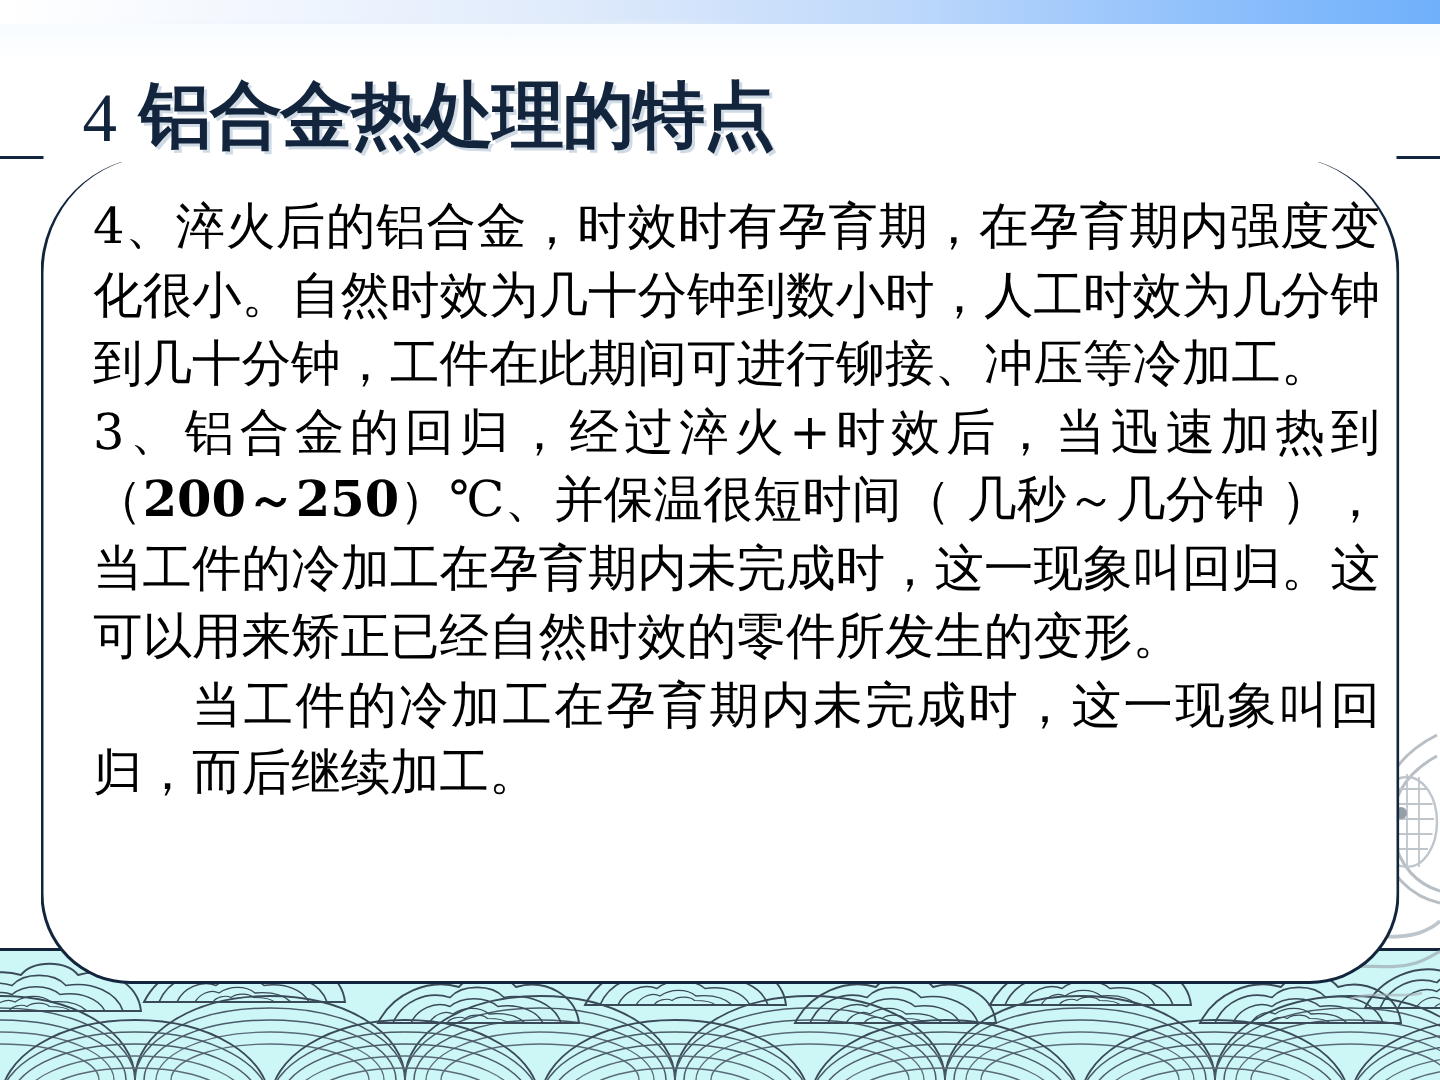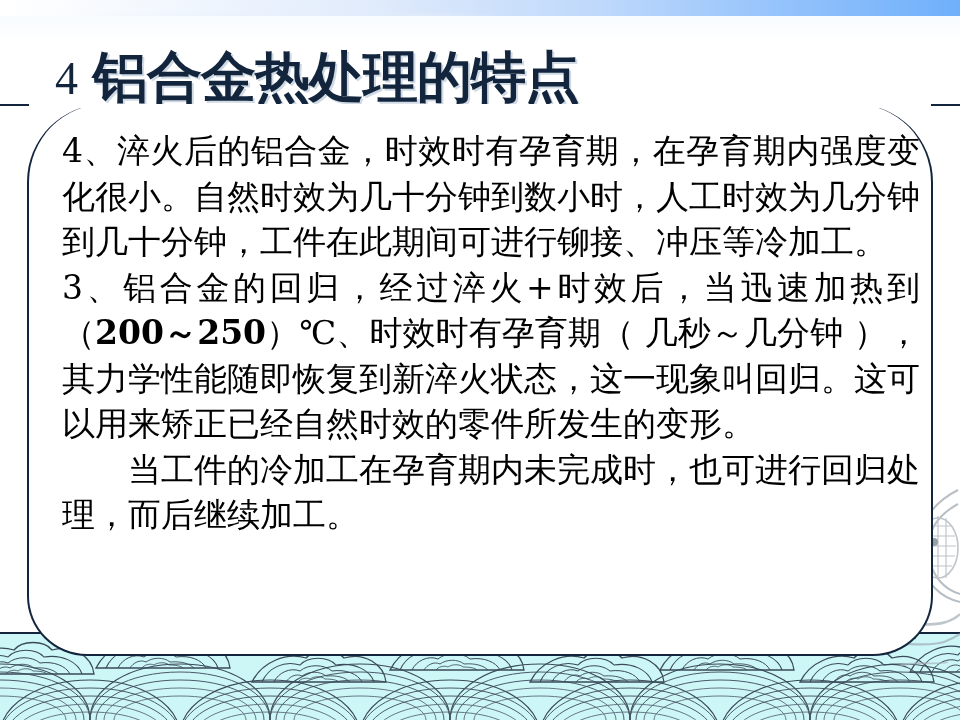--- a/index.html
+++ b/index.html
@@ -87,21 +87,21 @@
     font-family: "Liberation Serif", "DejaVu Serif", serif;
     font-size: 46px;
     color: #12253d;
     line-height: 62px;
   }
   .title-text {
     position: absolute;
     left: 93px; top: -4px;
     font-family: "DejaVu Sans", "Liberation Sans", sans-serif;
     font-weight: bold;
-    font-size: 55px;
+    font-size: 48px;
     letter-spacing: -1px;
     color: #12253d;
     line-height: 62px;
     text-shadow: 2px 2px 0 rgba(120,150,180,0.35);
     white-space: nowrap;
   }
   .title-rule {
     position: absolute;
     left: 0; top: 104px;
     width: 960px; height: 2px;
@@ -223,17 +223,17 @@
     <span class="title-num">4</span>
     <span class="title-text">铝合金热处理的特点</span>
   </div>
   <div class="title-rule"></div>
 
   <div class="content-box"></div>
   <div class="content-box-mask"></div>
 
   <div class="body-text">
     <p>4、淬火后的铝合金，时效时有孕育期，在孕育期内强度变化很小。自然时效为几十分钟到数小时，人工时效为几分钟到几十分钟，工件在此期间可进行铆接、冲压等冷加工。</p>
-    <p><span>3、铝合金的回归，经过淬火+时效后，当迅速加热到（</span><span class="bold-range">200～250</span><span>）℃、时效时有孕育期（ 几秒～几分钟 ），其力学性能随即恢复到新淬火状态，这一现象叫回归。这可以用来矫正已经自然时效的零件所发生的变形。</span></p>
-    <p class="para-indent">当工件的冷加工在孕育期内未完成时，也可进行回归处理，而后继续加工。</p>
+    <p><span>3、铝合金的回归，经过淬火+时效后，当迅速加热到（</span><span class="bold-range">200～250</span><span>）℃、并保温很短时间（ 几秒～几分钟 ），当工件的冷加工在孕育期内未完成时，这一现象叫回归。这可以用来矫正已经自然时效的零件所发生的变形。</span></p>
+    <p class="para-indent">当工件的冷加工在孕育期内未完成时，这一现象叫回归，而后继续加工。</p>
   </div>
 
 </div>
 
 </body></html>

